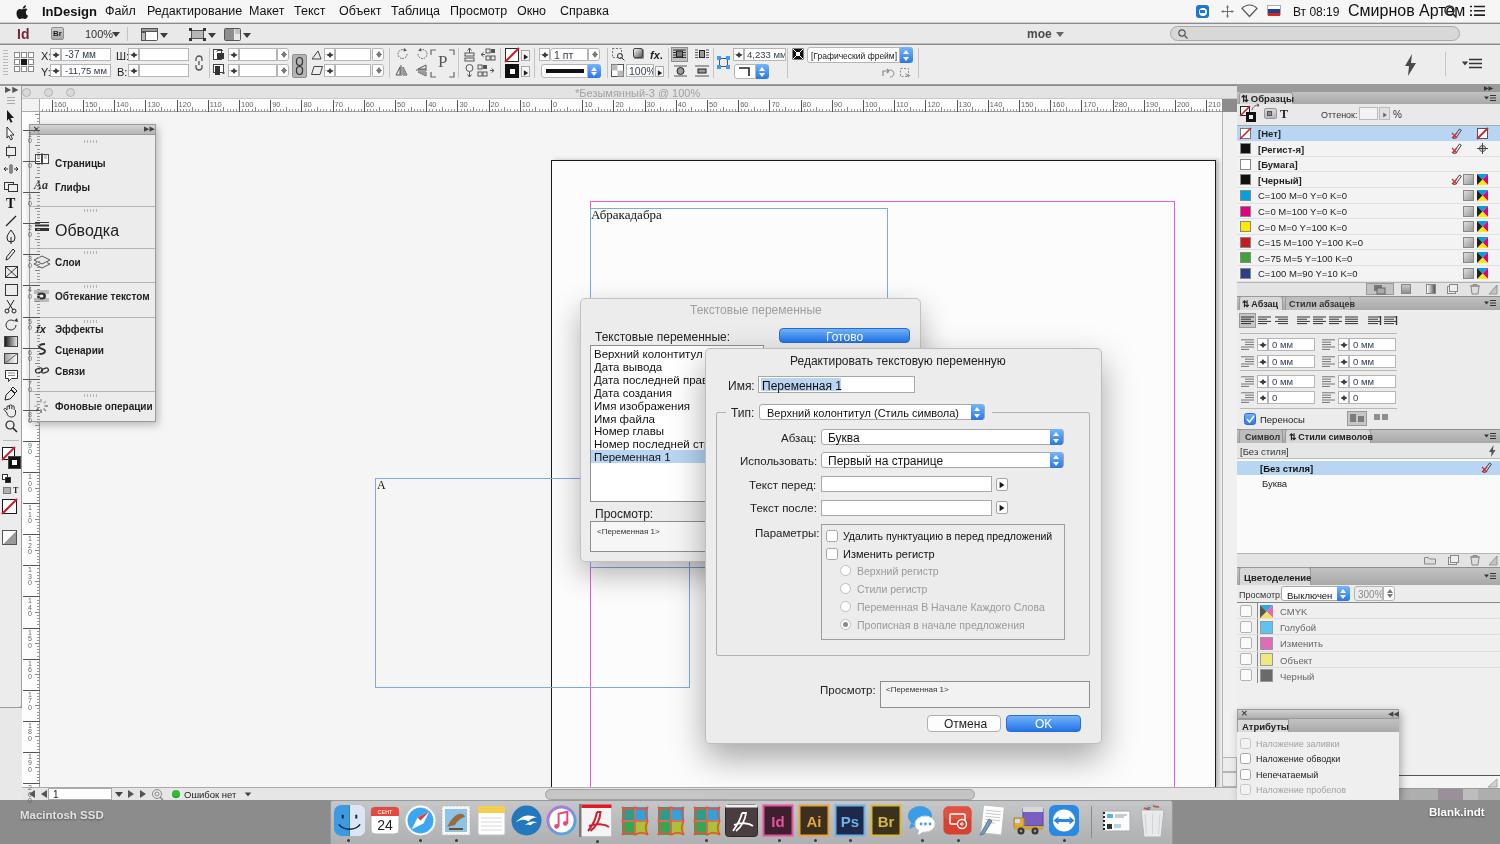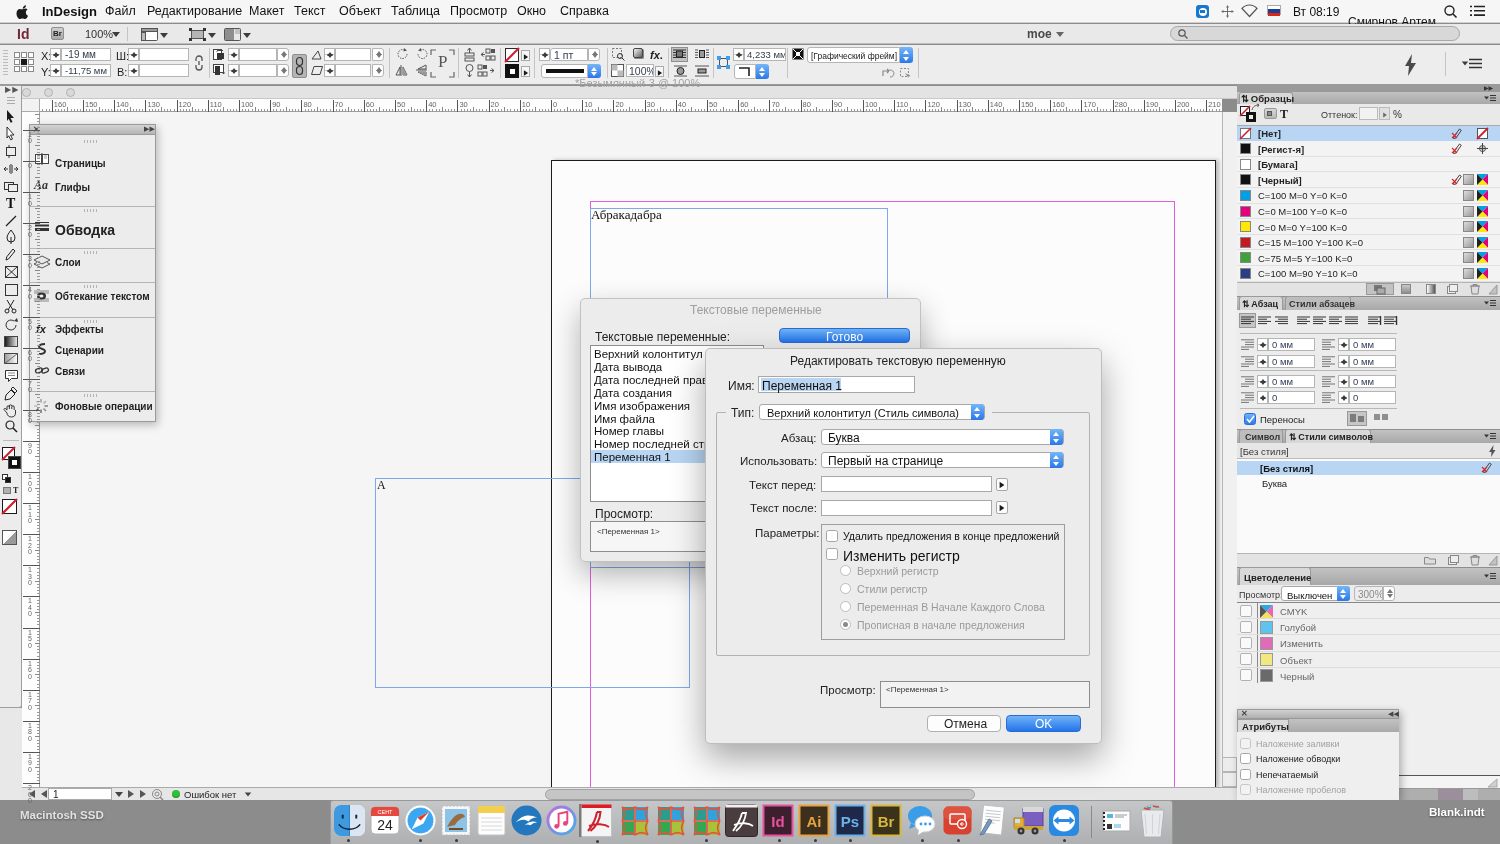--- a/index.html
+++ b/index.html
@@ -51,21 +51,21 @@
   </svg>
 <svg style="left:1241px;top:5px" width="17" height="12" viewBox="0 0 17 12">
     <path d="M1 3.5C3 1.2 5.6 0 8.5 0s5.5 1.2 7.5 3.5L8.5 11.5z" fill="none" stroke="#555" stroke-width="1.2"></path>
   </svg>
 <div class="a" style="left:1267px;top:5px;width:14px;height:10px;border:0.5px solid #aaa">
 <div style="height:3.4px;background:#fff"></div>
     <div style="height:3.3px;background:#1c3e94"></div>
     <div style="height:3.3px;background:#d62718"></div>
   </div>
 <div class="lbl" style="left:1293px;top:5px;font-size:12px;color:#111">Вт 08:19</div>
-<div class="lbl" style="left:1348px;top:15px;font-size:12px;color:#111">Смирнов Артем</div>
+<div class="lbl" style="left:1348px;top:2px;font-size:16px;color:#111">Смирнов Артем</div>
 <svg style="left:1444px;top:5px" width="13" height="13" viewBox="0 0 13 13">
     <circle cx="5.5" cy="5.5" r="4.5" fill="none" stroke="#222" stroke-width="1.4"></circle>
     <path d="M9 9l3.5 3.5" stroke="#222" stroke-width="1.6"></path>
   </svg>
 <svg style="left:1470px;top:5px" width="15" height="12" viewBox="0 0 15 12">
     <path d="M4 1.5h11M4 5.8h11M4 10.1h11" stroke="#222" stroke-width="1.6"></path>
     <path d="M0 1.5h2M0 5.8h2M0 10.1h2" stroke="#222" stroke-width="1.6"></path>
   </svg>
 
 <div class="a" style="left:0;top:24px;width:1500px;height:20px;background:#e9e9e9;border-bottom:1px solid #bdbdbd"></div>
@@ -116,21 +116,21 @@
         <rect x="14.5" y="7.5" width="5" height="5"></rect>
         <rect x="0.5" y="14.5" width="5" height="5"></rect>
         <rect x="7.5" y="14.5" width="5" height="5"></rect>
         <rect x="14.5" y="14.5" width="5" height="5"></rect>
       </g>
       <rect x="7.5" y="7.5" width="5" height="5" fill="#1a1a1a" stroke="#1a1a1a"></rect>
     </svg>
 
 <div class="lbl" style="left:41px;top:50px;font-size:11px;color:#222">X:</div>
 <div class="st" style="left:50px;top:48px"></div>
-<div class="fld" style="left:61px;top:48px;width:50px;height:13px;font-size:10px;color:#37404f;padding:0 0 0 3px;line-height:12px">-19 мм</div>
+<div class="fld" style="left:61px;top:48px;width:50px;height:13px;font-size:10px;color:#37404f;padding:0 0 0 3px;line-height:12px">-37 мм</div>
 <div class="lbl" style="left:41px;top:66px;font-size:11px;color:#222">Y:</div>
 <div class="st" style="left:50px;top:64px"></div>
 <div class="fld" style="left:61px;top:64px;width:50px;height:13px;font-size:9.5px;color:#37404f;padding:0 0 0 3px;line-height:12px">-11,75 мм</div>
 
 <div class="lbl" style="left:116px;top:50px;font-size:11px;color:#222">Ш:</div>
 <div class="st" style="left:128px;top:48px"></div>
 <div class="fld" style="left:139px;top:48px;width:50px;height:13px"></div>
 <div class="lbl" style="left:117px;top:66px;font-size:11px;color:#222">В:</div>
 <div class="st" style="left:128px;top:64px"></div>
 <div class="fld" style="left:139px;top:64px;width:50px;height:13px"></div>
@@ -330,21 +330,21 @@
 <div class="a tri-d" style="left:1461px;top:61px;transform:scale(0.8)"></div>
 <svg style="left:1469px;top:58px" width="13" height="11" viewBox="0 0 13 11">
       <path d="M0 1.5h13M0 5.5h13M0 9.5h13" stroke="#333" stroke-width="1.6"></path>
     </svg>
 </div>
 
 <div class="a" style="left:22px;top:86px;width:1215px;height:13px;background:#e3e3e3;border-bottom:1px solid #c8c8c8"></div>
 <div class="a" style="left:22px;top:88px;width:9px;height:9px;background:#d9d9d9;border:1px solid #b2b2b2;border-radius:50%"></div>
 <div class="a" style="left:44px;top:88px;width:9px;height:9px;background:#d9d9d9;border:1px solid #b2b2b2;border-radius:50%"></div>
 <div class="a" style="left:66px;top:88px;width:9px;height:9px;background:#d9d9d9;border:1px solid #b2b2b2;border-radius:50%"></div>
-<div class="lbl" style="left:575px;top:77px;font-size:11px;color:#a2a2a2">*Безымянный-3 @ 100%</div>
+<div class="lbl" style="left:575px;top:87px;font-size:11px;color:#a2a2a2">*Безымянный-3 @ 100%</div>
 
 <div class="a" style="left:22px;top:99px;width:18px;height:13px;background:#f2f2f2;border-right:1px solid #aaa;border-bottom:1px solid #aaa"></div>
 <div id="hruler" class="a" style="left:40px;top:99px;width:1182px;height:13px;background:#fdfdfd;border-bottom:1px solid #9e9e9e;overflow:hidden"></div>
 <div id="vruler" class="a" style="left:22px;top:112px;width:18px;height:675px;background:#fdfdfd;border-right:1px solid #9e9e9e;overflow:hidden"></div>
 
 <div class="a" style="left:40px;top:112px;width:1182px;height:675px;background:#f5f5f5;overflow:hidden">
   <div class="a" style="left:511px;top:48px;width:665px;height:628px;background:#fcfcfc;border:1px solid #1c1c1c;box-shadow:3px 0 4px rgba(0,0,0,0.25)"></div>
 
   <div class="a" style="left:550px;top:89px;width:585px;height:600px;border:1px solid #e55ce1"></div>
 
@@ -505,21 +505,21 @@
 <div class="lbl" style="left:55px;top:158px;font-size:10px;font-weight:bold;color:#222">Страницы</div>
 <div class="lbl" style="left:34px;top:178px;font-family:'Liberation Serif',serif;font-style:italic;font-size:12px;font-weight:bold;color:#333">Aa</div>
 <div class="lbl" style="left:55px;top:182px;font-size:10px;font-weight:bold;color:#222">Глифы</div>
 <div class="a" style="left:30px;top:206px;width:125px;height:1px;background:#b5b5b5"></div>
 <div class="a" style="left:84px;top:209px;width:14px;height:3px;background:repeating-linear-gradient(90deg,#b5b5b5 0 1px,transparent 1px 3px)"></div>
 <svg style="left:35px;top:221px" width="14" height="12" viewBox="0 0 14 12">
       <path d="M0 1.5h14" stroke="#333" stroke-width="1"></path>
       <path d="M0 4.5h14" stroke="#333" stroke-width="2"></path>
       <path d="M0 8.5h14" stroke="#333" stroke-width="3"></path>
     </svg>
-<div class="lbl" style="left:55px;top:222px;font-size:14px;font-weight:bold;color:#222">Обводка</div>
+<div class="lbl" style="left:55px;top:222px;font-size:16px;font-weight:normal;color:#222">Обводка</div>
 <div class="a" style="left:30px;top:248px;width:125px;height:1px;background:#b5b5b5"></div>
 <div class="a" style="left:84px;top:251px;width:14px;height:3px;background:repeating-linear-gradient(90deg,#b5b5b5 0 1px,transparent 1px 3px)"></div>
 <svg style="left:34px;top:256px" width="16" height="13" viewBox="0 0 16 13">
       <path d="M8 0l8 4-8 4-8-4z" fill="#e8e8e8" stroke="#555"></path>
       <path d="M3 6.5L0 8l8 4 8-4-3-1.5" fill="none" stroke="#555"></path>
     </svg>
 <div class="lbl" style="left:55px;top:257px;font-size:10px;font-weight:bold;color:#222">Слои</div>
 <div class="a" style="left:30px;top:282px;width:125px;height:1px;background:#b5b5b5"></div>
 <div class="a" style="left:84px;top:285px;width:14px;height:3px;background:repeating-linear-gradient(90deg,#b5b5b5 0 1px,transparent 1px 3px)"></div>
 <svg style="left:34px;top:290px" width="15" height="12" viewBox="0 0 15 12">
@@ -598,23 +598,23 @@
 <div class="fld" style="left:821px;top:476px;width:171px;height:16px;border-color:#a8a8a8"></div>
 <div class="a" style="left:996px;top:478px;width:12px;height:13px;background:#fcfcfc;border:1px solid #a8a8a8;border-radius:2px"></div>
 <div class="a tri-r" style="left:999px;top:480.5px;transform:scale(0.8)"></div>
 <div class="lbl" style="left:750px;top:502px;font-size:11.5px;color:#222">Текст после:</div>
 <div class="fld" style="left:821px;top:500px;width:171px;height:16px;border-color:#a8a8a8"></div>
 <div class="a" style="left:996px;top:501px;width:12px;height:13px;background:#fcfcfc;border:1px solid #a8a8a8;border-radius:2px"></div>
 <div class="a tri-r" style="left:999px;top:503.5px;transform:scale(0.8)"></div>
 <div class="lbl" style="left:755px;top:527px;font-size:11.5px;color:#222">Параметры:</div>
 <div class="a" style="left:821px;top:524px;width:244px;height:116px;border:1px solid #9e9e9e"></div>
 <div class="cb" style="left:826px;top:530px"></div>
-<div class="lbl" style="left:843px;top:530px;font-size:10.5px;color:#111">Удалить предложения в конце предложений</div>
+<div class="lbl" style="left:843px;top:530px;font-size:10.5px;color:#111">Удалить пунктуацию в перед предложений</div>
 <div class="cb" style="left:826px;top:548px"></div>
-<div class="lbl" style="left:843px;top:548px;font-size:14px;color:#111">Изменить регистр</div>
+<div class="lbl" style="left:843px;top:548px;font-size:11px;color:#111">Изменить регистр</div>
 <div class="rb" style="left:840px;top:565px"></div>
 <div class="lbl" style="left:857px;top:565px;font-size:10.5px;color:#9a9a9a">Верхний регистр</div>
 <div class="rb" style="left:840px;top:583px"></div>
 <div class="lbl" style="left:857px;top:583px;font-size:10.5px;color:#9a9a9a">Стили регистр</div>
 <div class="rb" style="left:840px;top:601px"></div>
 <div class="lbl" style="left:857px;top:601px;font-size:10.5px;color:#9a9a9a">Переменная В Начале Каждого Слова</div>
 <div class="rb" style="left:840px;top:619px"></div>
 <div class="a" style="left:843px;top:622px;width:5px;height:5px;background:#8a8a8a;border-radius:50%"></div>
 <div class="lbl" style="left:857px;top:619px;font-size:10.5px;color:#9a9a9a">Прописная в начале предложения</div>
 <div class="lbl" style="left:820px;top:684px;font-size:11.5px;color:#222">Просмотр:</div>

